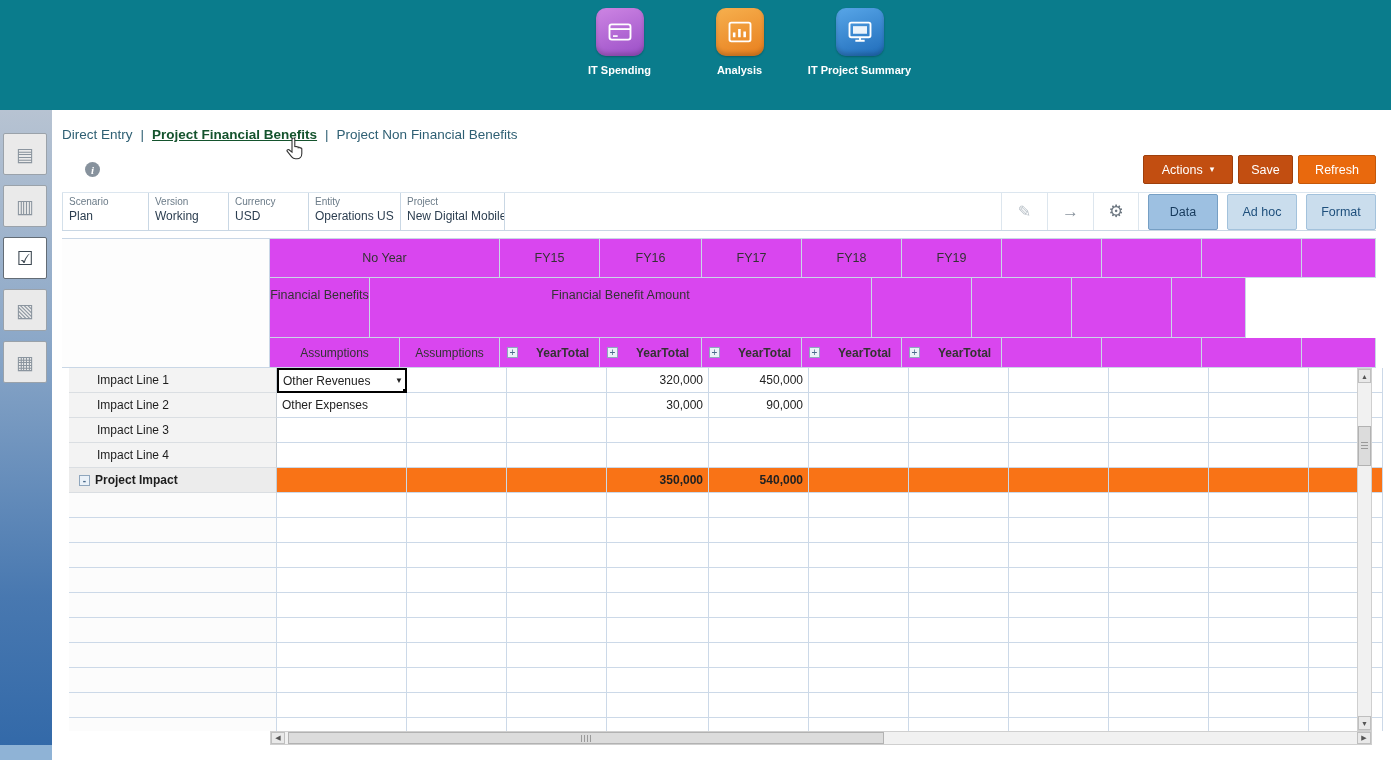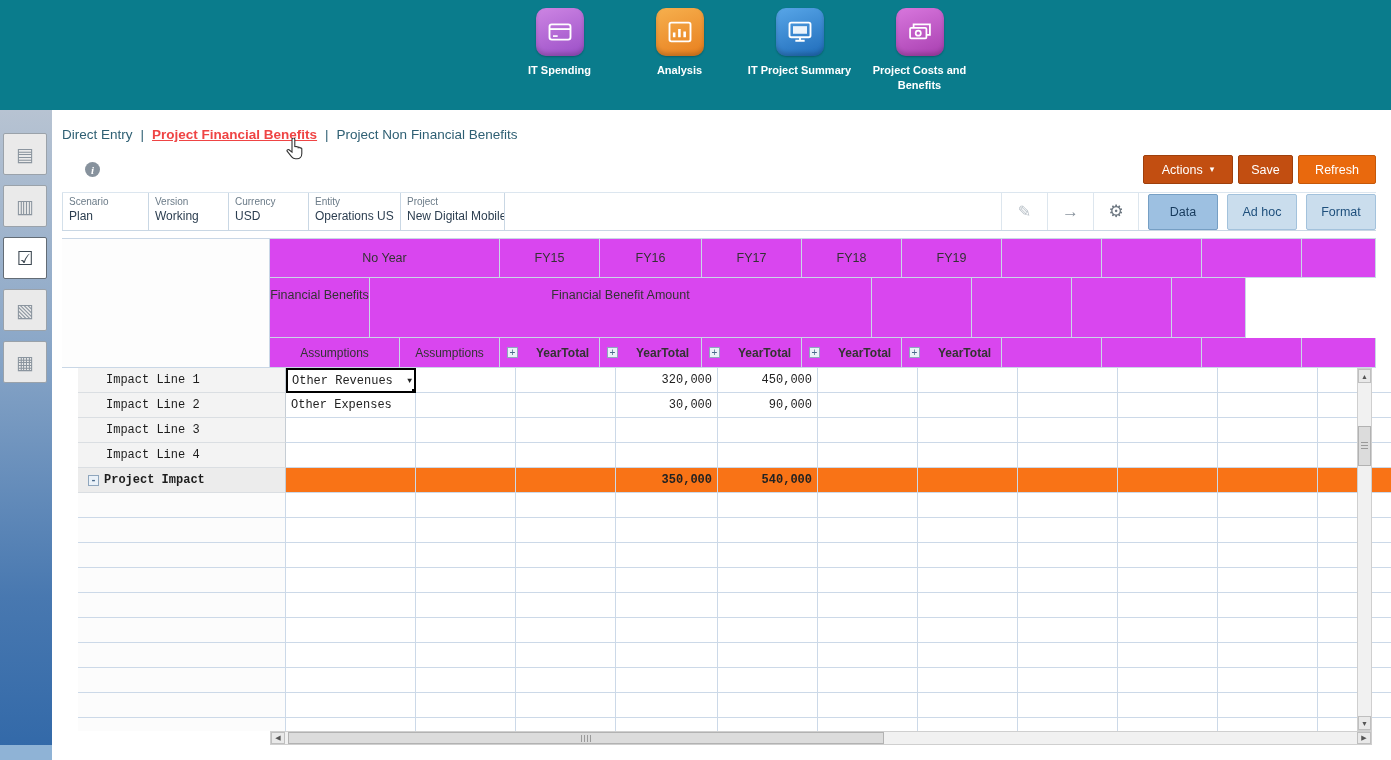--- a/index.html
+++ b/index.html
@@ -27,21 +27,21 @@
   .side-glyph{font-size:19px;color:#8b959f;line-height:1;}
   .side-item.active{background:#fff;border-color:#636c75;}
   .side-item.active .side-glyph{color:#39444e;}
   .sidebar-foot{position:absolute;left:0;bottom:0;width:52px;height:15px;background:#8fb3d6;}
 
   
   .content{position:absolute;left:52px;top:110px;right:0;bottom:0;background:#fff;}
 
   .tabs{position:absolute;left:10px;top:17px;font-size:13.5px;white-space:nowrap;}
   .tab{color:#2e5f73;}
-  .tab.active{color:#ef4444;font-weight:bold;text-decoration:underline;}
+  .tab.active{color:#14532d;font-weight:bold;text-decoration:underline;}
   .tab-sep{color:#2e5f73;margin:0 8px;}
   .cursor{position:absolute;left:234px;top:28px;z-index:5;}
 
   .info{position:absolute;left:33px;top:52px;width:15px;height:15px;border-radius:50%;background:#87929d;
         color:#fff;font-size:11px;font-family:"Liberation Serif","DejaVu Serif",serif;font-style:italic;font-weight:bold;
         display:flex;align-items:center;justify-content:center;}
 
   .actions{position:absolute;right:15px;top:45px;display:flex;gap:5px;}
   .btn-orange{appearance:none;height:29px;border-radius:2px;background:#c24e11;border:1px solid #9e3f0c;
               color:#fff;font-size:12.5px;font-family:inherit;display:flex;align-items:center;justify-content:center;}
@@ -77,21 +77,21 @@
   .hcell{box-sizing:border-box;background:#d946ef;border-right:1px solid #c9d7e6;border-bottom:1px solid #c9d7e6;
          display:flex;align-items:center;justify-content:center;color:#333;font-size:12.5px;}
   #gh1 .hcell{border-top:1px solid #c9d7e6;}
   #gh2 .hcell{align-items:flex-start;padding-top:9px;text-align:center;line-height:1.35;}
   #gh3 .hcell{font-size:12px;}
   #gh3 .hcell.yt{justify-content:flex-start;padding-left:7px;}
   #gh3 b{margin-left:18px;}
   .expbox{width:11px;height:11px;box-sizing:border-box;border:1px solid #8fa6bd;background:#eaf1f8;color:#4a6a8a;
           font-size:10px;line-height:9px;display:inline-flex;align-items:center;justify-content:center;flex:none;}
 
-  .gbody{position:absolute;left:16px;top:130px;width:1314px;height:363px;overflow:hidden;font-family:Liberation Mono, monospace;}
+  .gbody{position:absolute;left:7px;top:130px;width:1314px;height:363px;overflow:hidden;}
   .grow{display:flex;height:25px;}
   .glabel{width:208px;flex:none;box-sizing:border-box;background:#f3f3f3;border-right:1px solid #c6cdd4;border-bottom:1px solid #dadee2;
           display:flex;align-items:center;padding-left:28px;color:#1d1d1d;}
   .glabel.blank{background:#fcfcfc;border-right-color:#ccd9e8;border-bottom-color:#ccd9e8;}
   .gcell{flex:none;box-sizing:border-box;background:#fff;border-right:1px solid #ccd9e8;border-bottom:1px solid #ccd9e8;
          display:flex;align-items:center;padding:0 5px;overflow:hidden;white-space:nowrap;}
   .gcell.num{justify-content:flex-end;}
   .grow.total .glabel{font-weight:bold;background:#ececec;padding-left:10px;}
   .grow.total .expbox{margin-right:5px;}
   .grow.total .gcell{background:#f97316;font-weight:bold;}
@@ -146,30 +146,20 @@
         <div class="nav-item">
           <div class="nav-tile tile-it-project-summary">
             <svg width="28" height="28" viewBox="0 0 24 24" fill="none" stroke="#fff" stroke-width="1.6">
               <rect x="3" y="4" width="18" height="12.5" rx="1.5"></rect>
               <rect x="6" y="7" width="12" height="6.5" fill="#fff" stroke="none" opacity=".9"></rect>
               <path d="M12 16.5v2.5M8 19.5h8"></path>
             </svg>
           </div>
           <div class="nav-label">IT Project Summary</div>
         </div>
-        <div class="nav-item active">
-          <div class="nav-tile tile-project-costs-and-benefits">
-            <svg width="28" height="28" viewBox="0 0 24 24" fill="none" stroke="#fff" stroke-width="1.5">
-              <path d="M6.5 8.5v-3h14v9h-3"></path>
-              <rect x="3.5" y="8.5" width="14" height="9" rx="1"></rect>
-              <circle cx="10.5" cy="13" r="2.2"></circle>
-            </svg>
-          </div>
-          <div class="nav-label">Project Costs and Benefits</div>
-        </div>
       </div>
   </header>
 
   <aside class="sidebar">
     <div id="sidebar-items">
         <div class="side-item">
           <span class="side-glyph">▤</span>
         </div>
         <div class="side-item">
           <span class="side-glyph">▥</span>

